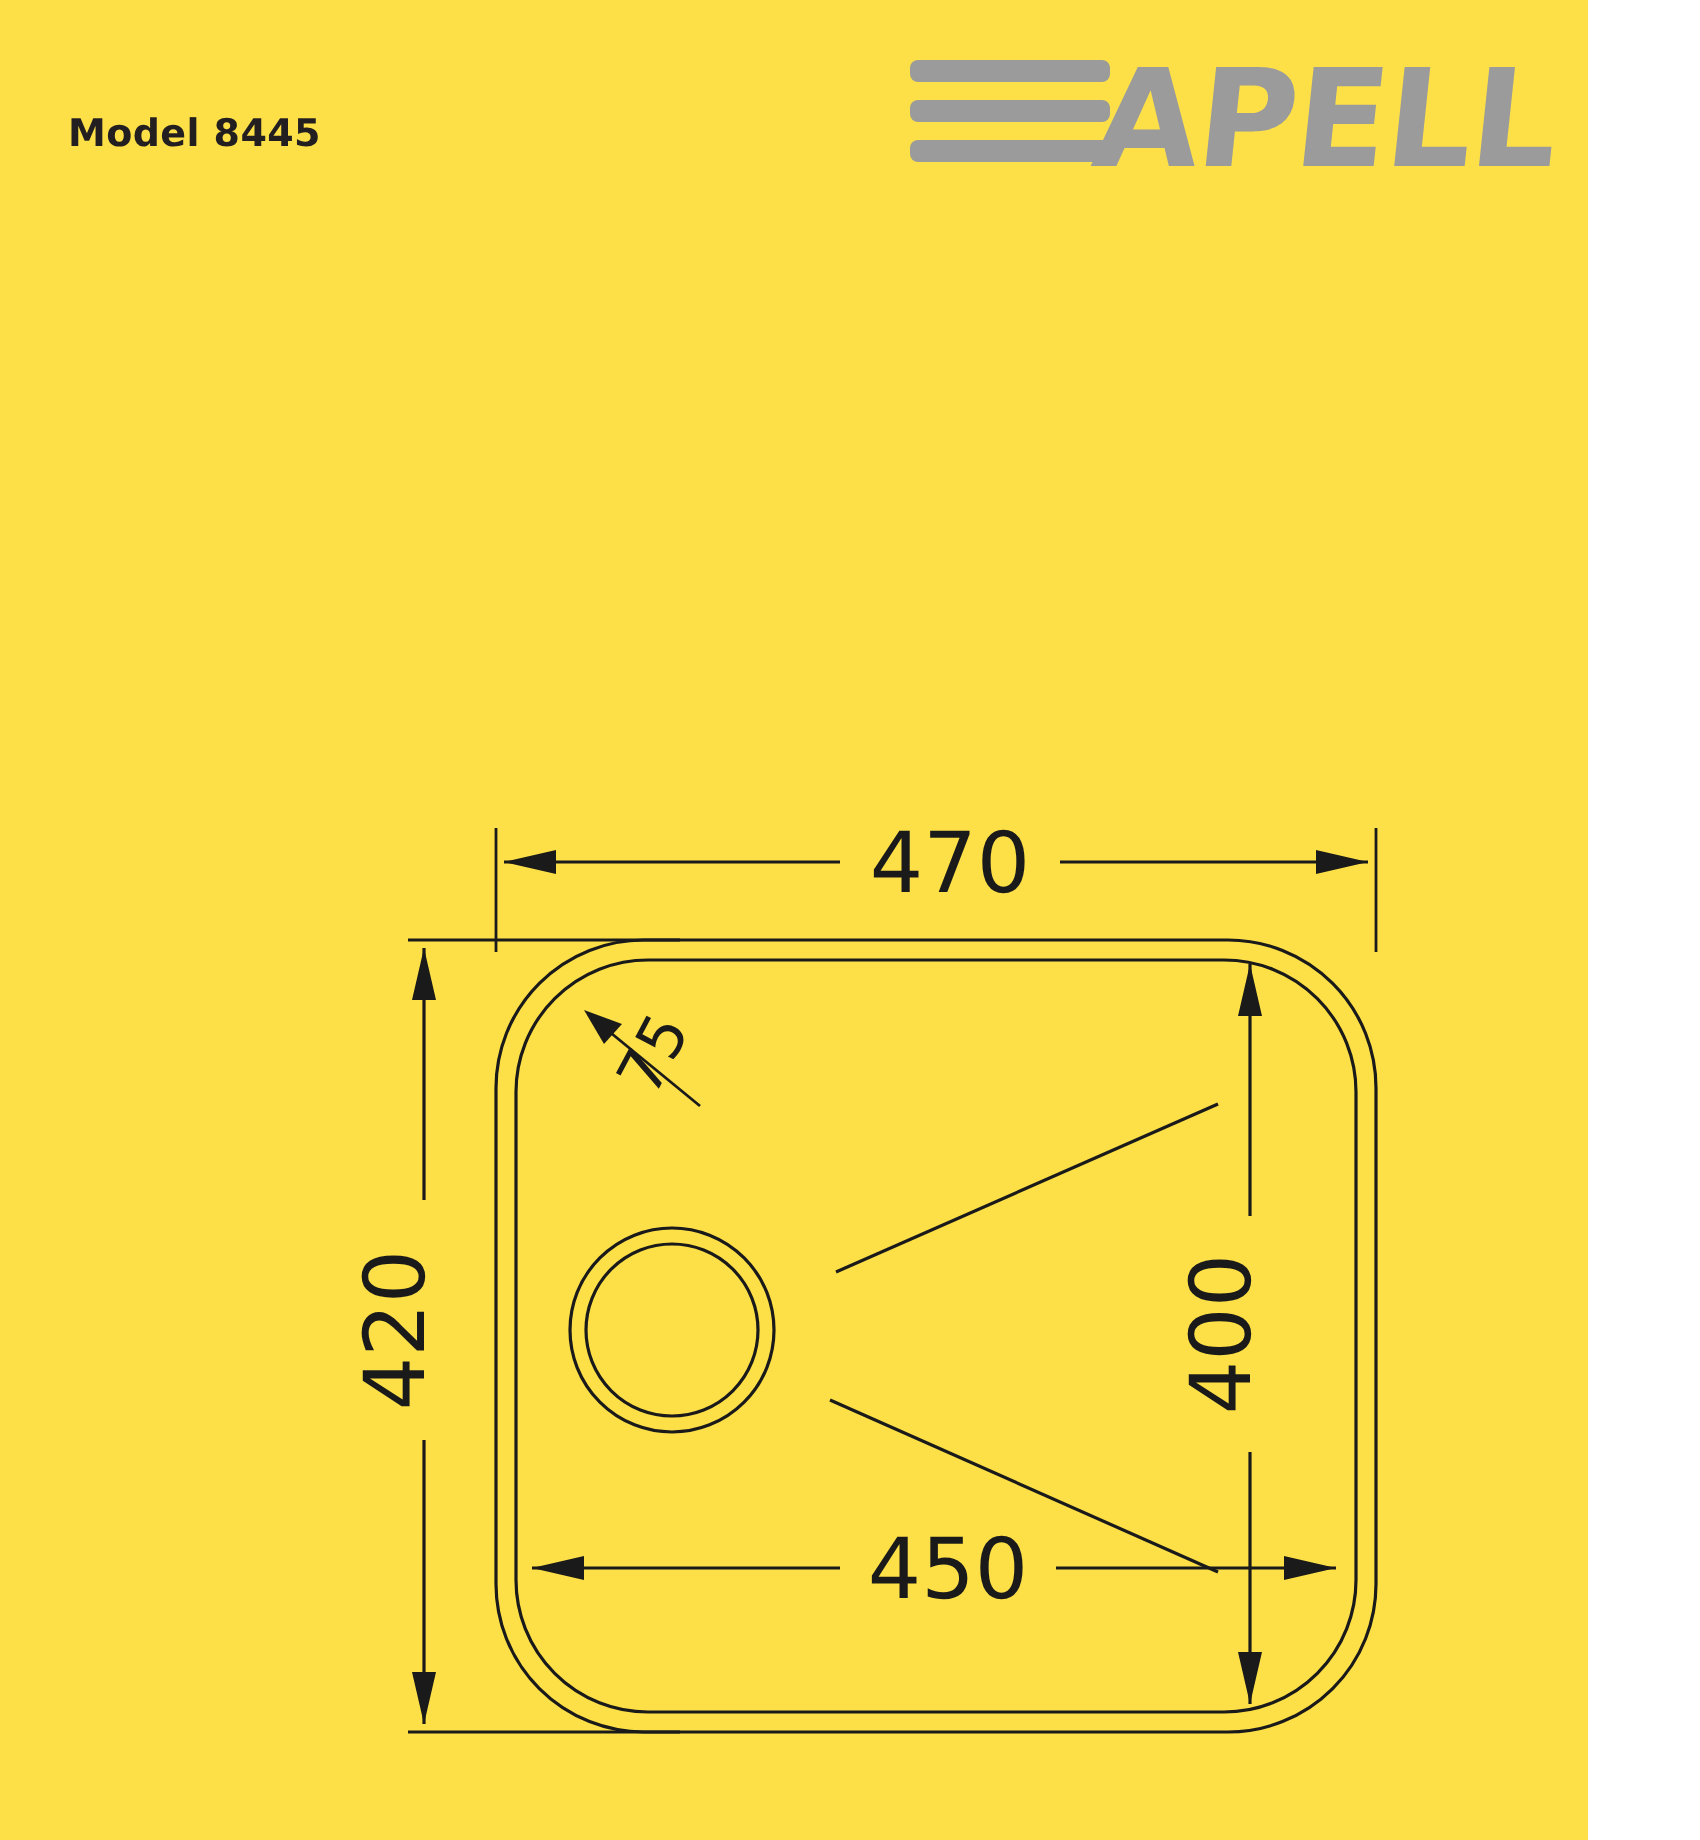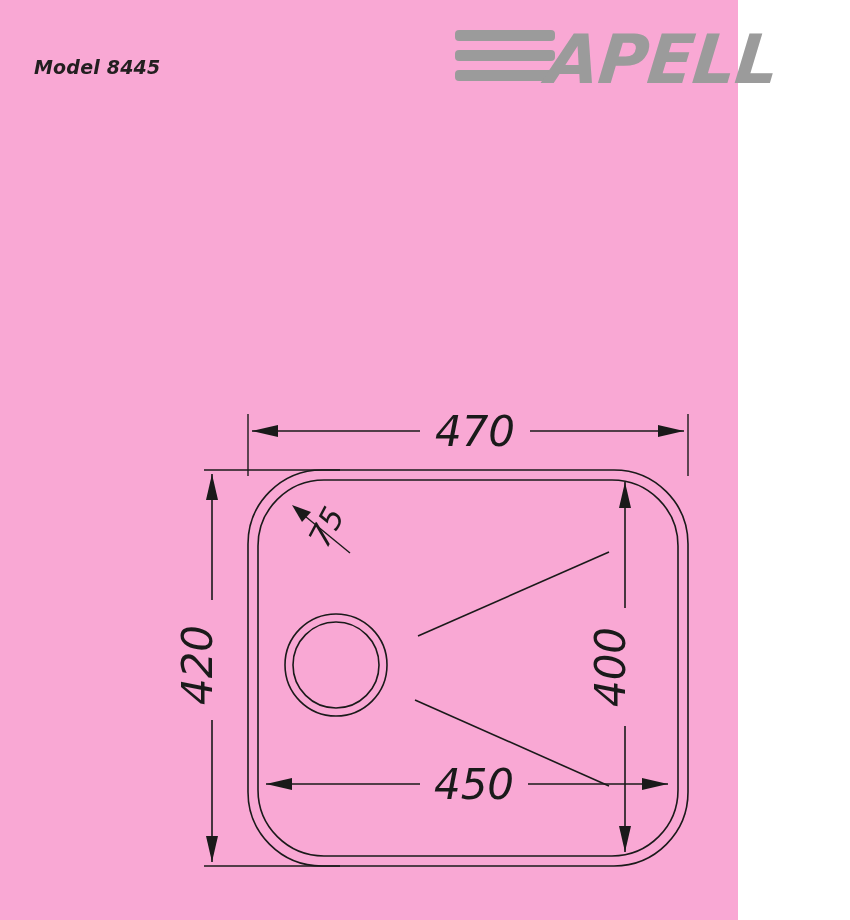--- a/index.html
+++ b/index.html
@@ -9,24 +9,23 @@
   }
   body {
     width: 850px;
     height: 920px;
     position: relative;
     font-family: "Liberation Sans", sans-serif;
     overflow: hidden;
   }
   #page {
     position: relative;
-    width: 738px;
+    width: 794px;
     height: 920px;
-    background: #f9a8d4;
-    font-style: italic;
+    background: #fde047;
   }
   
   #header {
     position: absolute;
     left: 0;
     top: 0;
     width: 850px;
     height: 110px;
   }
   #model-label {

